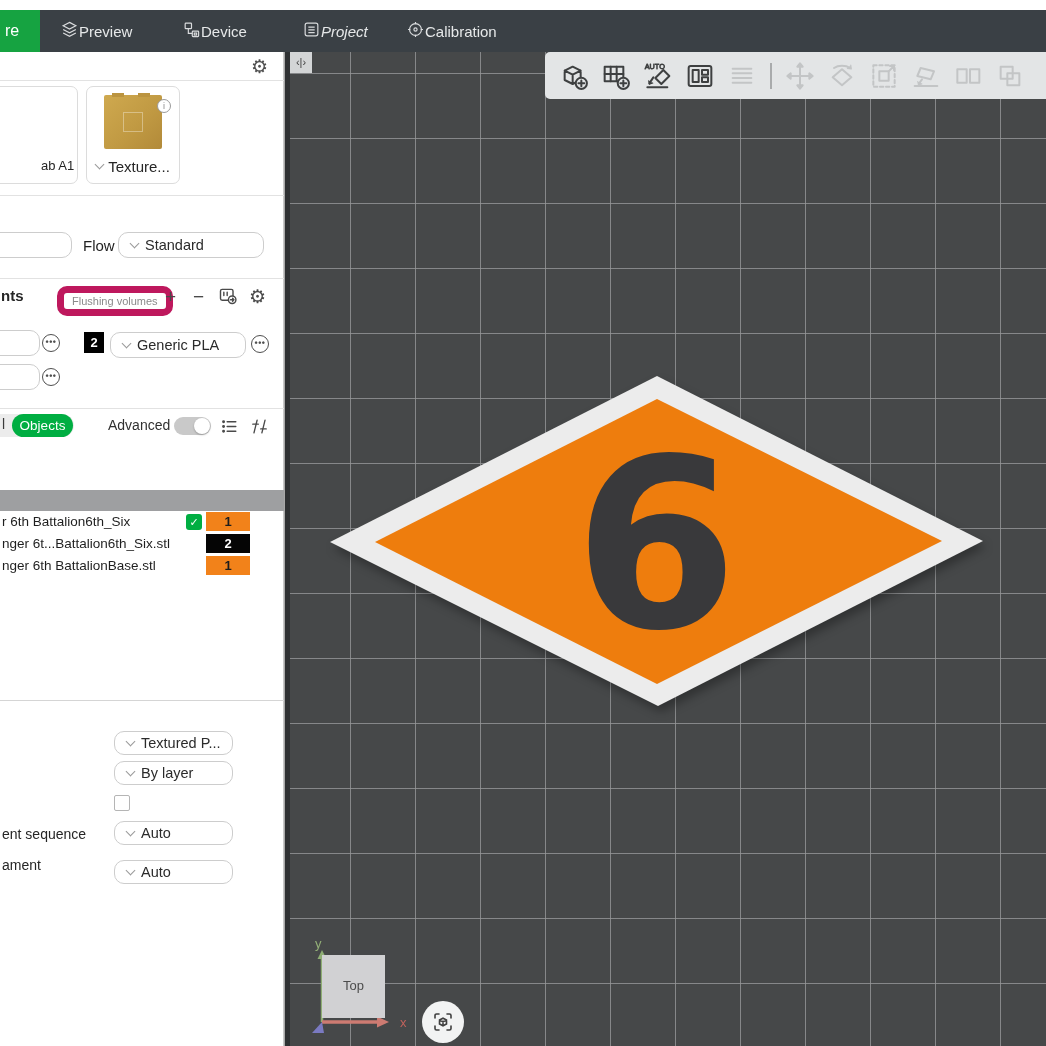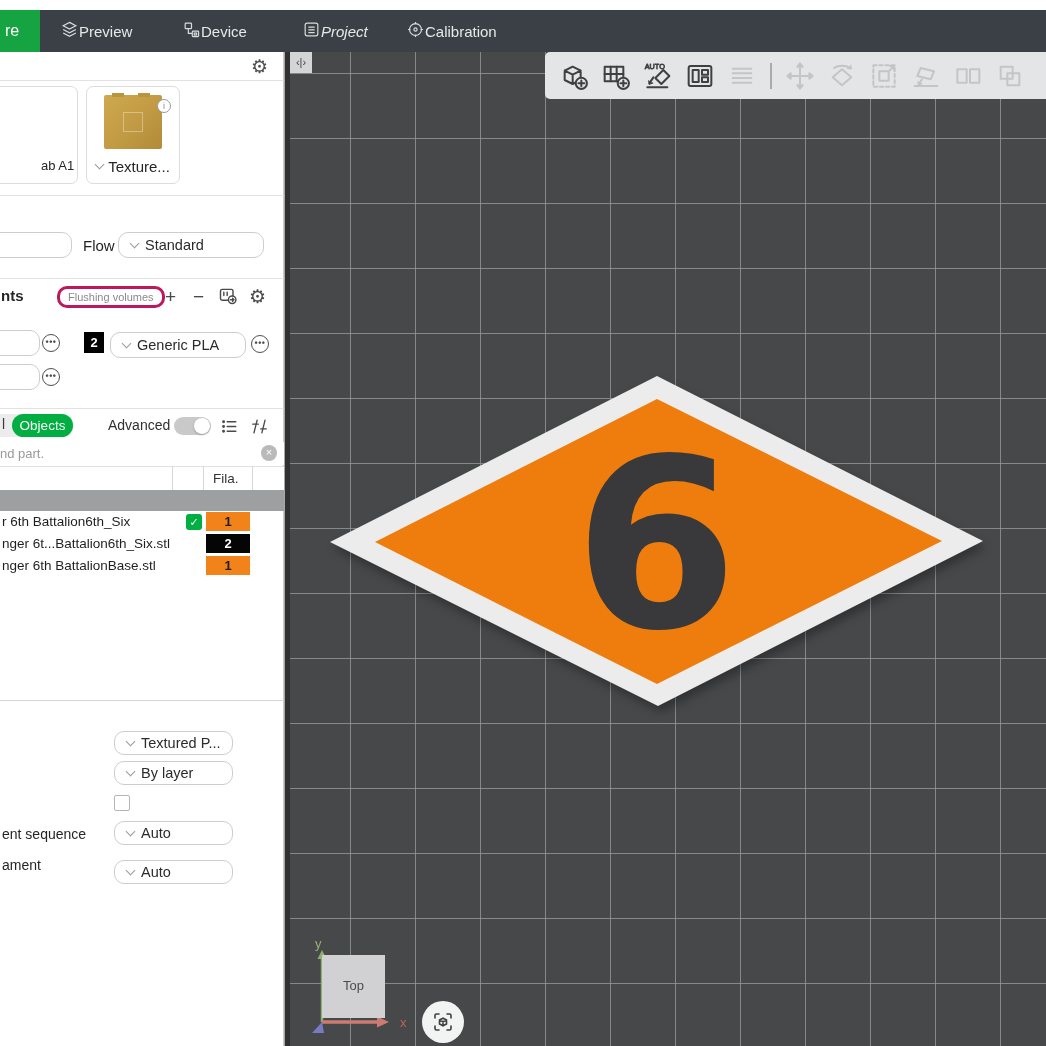--- a/index.html
+++ b/index.html
@@ -42,21 +42,21 @@
   .card-sync { left:186px; width:92px; border:1.5px solid #00AE42; border-radius:9px; }
   .card-sync .sync-ic { position:absolute; left:50%; top:14px; transform:translateX(-50%); }
   .card-sync .card-label { position:absolute; left:0; bottom:11px; width:100%; text-align:center; font-size:15px; color:#2b2b2b; }
 
   .ddl { position:absolute; background:#fff; border:1px solid #cdcdcd; border-radius:10px; display:flex; align-items:center;
     gap:7px; padding-left:12px; font-size:14.5px; color:#2b2b2b; white-space:nowrap; overflow:hidden; }
   .chev { display:inline-block; width:7px; height:7px; border-left:1.6px solid #9a9a9a; border-bottom:1.6px solid #9a9a9a;
     transform:rotate(-45deg); margin-top:-4px; flex:0 0 auto; }
   .label-txt { position:absolute; font-size:15px; color:#1f1f1f; }
 
-  .pill { border:3px solid #be185d; border-radius:10px; color:#8a8a8a; font-size:11px; padding:2px 8px; background:#fff; }
+  .pill { border:7px solid #be185d; border-radius:10px; color:#8a8a8a; font-size:11px; padding:2px 8px; background:#fff; }
   .icon-btn { color:#4a4a4a; font-size:19px; line-height:1; position:absolute; }
   .dots-circle { position:absolute; width:18px; height:18px; border:1.4px solid #4f4f4f; border-radius:50%;
     color:#4f4f4f; font-size:9px; font-weight:bold; text-align:center; line-height:15px; letter-spacing:.5px; }
   .num-badge-sm { position:absolute; width:20px; height:21px; background:#000; color:#fff; font-size:13px; font-weight:bold;
     text-align:center; line-height:21px; }
 
   .seg-track { position:absolute; left:-36px; top:0; width:110px; height:23px; background:#ececec; border-radius:12px; }
   .seg-trunc { position:absolute; left:2px; top:2px; font-size:14px; color:#3a3a3a; }
   .seg-active { position:absolute; left:12px; top:0; width:61px; height:23px; background:#00AE42; border-radius:12px;
     color:#fff; font-size:13.5px; text-align:center; line-height:23px; }
@@ -240,31 +240,21 @@
           </svg>
       </span>
       <span class="svg-ic" style="left:250px; top:3px;">
         <svg width="19" height="19" viewBox="0 0 24 24">
             <path d="M9 4 5 20M19 4l-4 16"></path>
             <path d="M3.5 9h7M13.5 15h7"></path>
           </svg>
       </span>
     </div>
 
-    <div class="search-row">
-      <input placeholder="nd part." style="">
-      <div class="clear-ic">×</div>
-    </div>
-
-    <div class="tbl-head">
-      <div class="vline" style="left:172px"></div>
-        <div class="vline" style="left:203px"></div>
-        <div class="vline" style="left:252px"></div>
-      <div class="fila">Fila.</div>
-    </div>
+
 
     <div class="row-selected"></div>
 
     <div class="obj-row" style="top:459px">
       <div class="oname">r 6th Battalion6th_Six</div>
       <div class="obj-check">✓</div>
       <div class="fila-badge badge-orange">1</div>
     </div>
     <div class="obj-row" style="top:481px">
       <div class="oname">nger 6t...Battalion6th_Six.stl</div>

